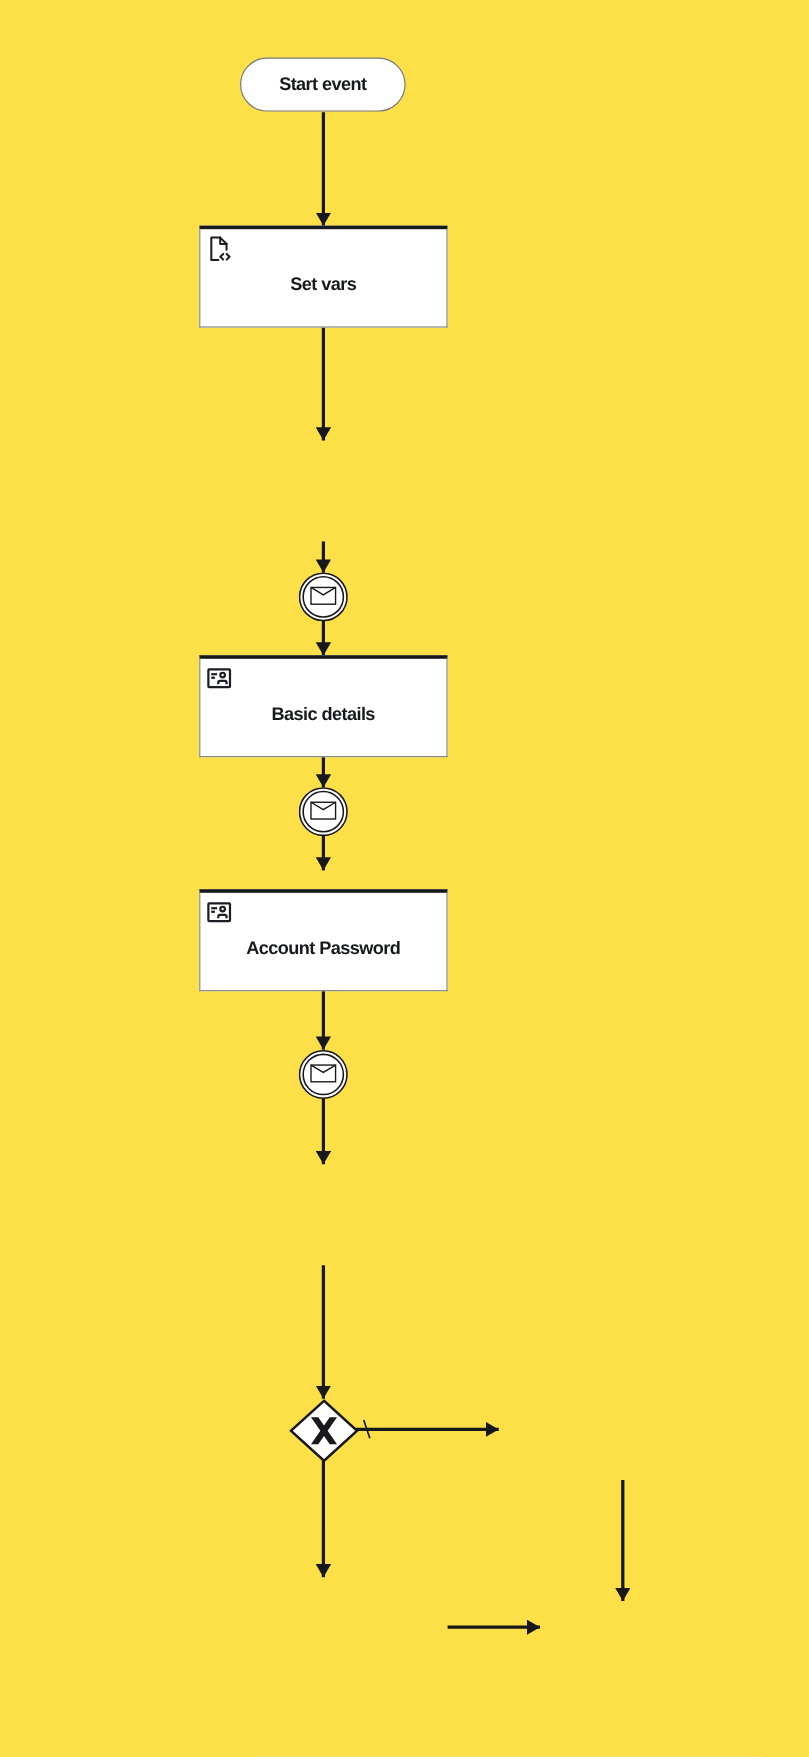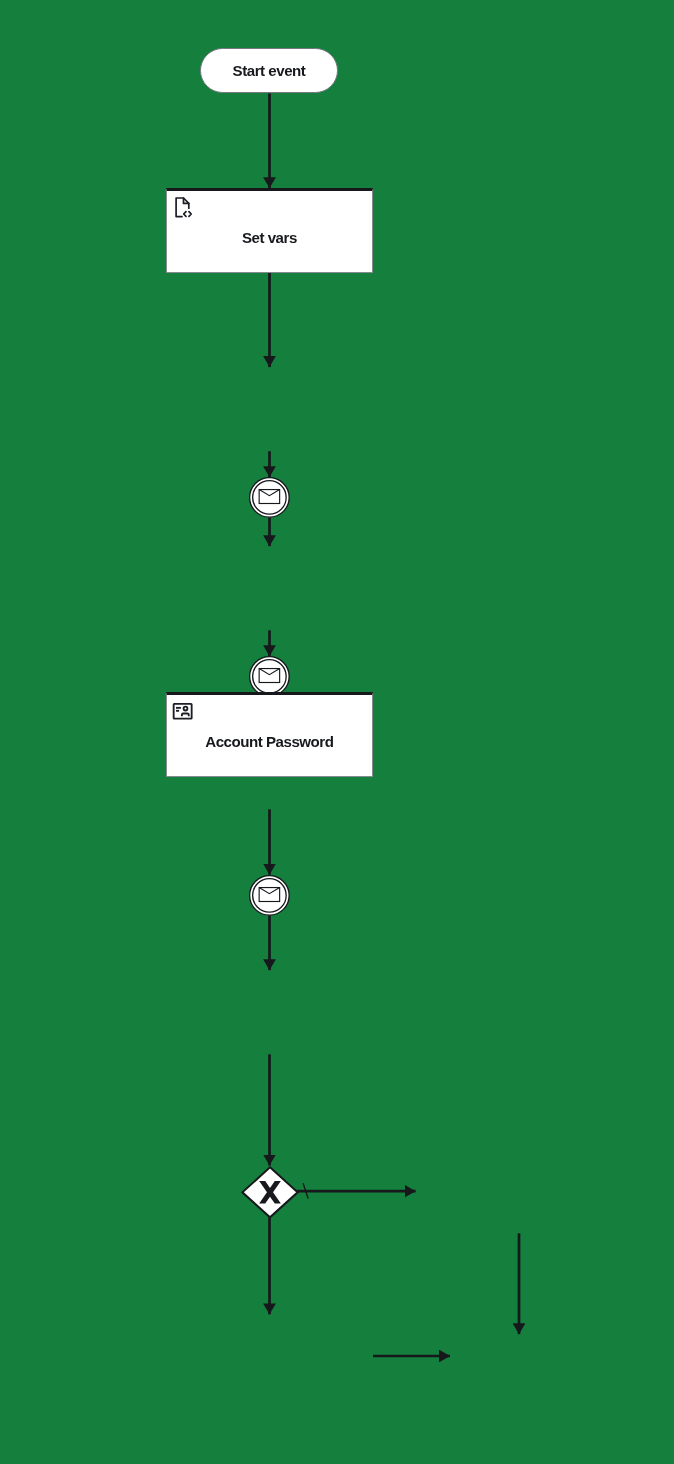--- a/index.html
+++ b/index.html
@@ -4,21 +4,21 @@
 <title>Process Flow Diagram</title>
 <style>
   html,body{margin:0;padding:0;}
   body{
     width:674px;height:1464px;
     background:#f1f2f6;
     font-family:"Liberation Sans",sans-serif;
     overflow:hidden;
     -webkit-font-smoothing:antialiased;
   }
-  #canvas{position:relative;width:674px;height:1464px;background:#15803d;}
+  #canvas{position:relative;width:674px;height:1464px;background:#fde047;}
   #edges{position:absolute;left:0;top:0;width:674px;height:1464px;}
 
   
   .task{
     position:absolute;
     box-sizing:border-box;
     background:#ffffff;
     border:1px solid #868a91;
     border-top:3px solid #16181c;
   }
@@ -104,31 +104,43 @@
 
   <svg class="msg-event" style="position:absolute;left:249.2px;top:477.1px;width:40.8px;height:40.8px" viewBox="0 0 40.8 40.8" xmlns="http://www.w3.org/2000/svg">
     <circle cx="20.4" cy="20.4" r="19.75" fill="#ffffff" stroke="#16181c" stroke-width="1.3"></circle>
     <circle cx="20.4" cy="20.4" r="16.75" fill="none" stroke="#16181c" stroke-width="1.3"></circle>
     <g>
       <rect x="10.15" y="12.55" width="20.5" height="13.95" fill="#ffffff" stroke="#16181c" stroke-width="1.15"></rect>
       <path d="M10.15,12.55 L20.4,18.7 L30.65,12.55" fill="none" stroke="#16181c" stroke-width="1.15"></path>
     </g>
   </svg>
 
+  <div class="task" style="left:165.8px;top:545.8px;width:207.1px;height:85.0px;">
+    <svg class="task-icon" style="left:6.2px;top:7.2px;width:21px;height:19px" viewBox="0 0 21 19" fill="none" xmlns="http://www.w3.org/2000/svg">
+      <g stroke="#1b1e24" fill="none" stroke-width="1.86">
+        <rect x="0.65" y="1.85" width="18.0" height="14.72" rx="0.6"></rect>
+        <path d="M3.0,5.85 H7.9"></path>
+        <path d="M3.0,8.8 H6.1"></path>
+        <circle cx="12.5" cy="6.55" r="1.92"></circle>
+        <path d="M8.91,14.28 V12.77 A1.3,1.3 0 0 1 10.21,11.47 H14.47 A1.3,1.3 0 0 1 15.77,12.77 V14.28" stroke-linecap="butt"></path>
+      </g>
+    </svg>
+    <div class="task-label">Basic details</div>
+  </div>
 
   <svg class="msg-event" style="position:absolute;left:249.2px;top:656.2px;width:40.8px;height:40.8px" viewBox="0 0 40.8 40.8" xmlns="http://www.w3.org/2000/svg">
     <circle cx="20.4" cy="20.4" r="19.75" fill="#ffffff" stroke="#16181c" stroke-width="1.3"></circle>
     <circle cx="20.4" cy="20.4" r="16.75" fill="none" stroke="#16181c" stroke-width="1.3"></circle>
     <g>
       <rect x="10.15" y="12.55" width="20.5" height="13.95" fill="#ffffff" stroke="#16181c" stroke-width="1.15"></rect>
       <path d="M10.15,12.55 L20.4,18.7 L30.65,12.55" fill="none" stroke="#16181c" stroke-width="1.15"></path>
     </g>
   </svg>
 
-  <div class="task" style="left:165.8px;top:692px;width:207.1px;height:84.9px;">
+  <div class="task" style="left:165.8px;top:741px;width:207.1px;height:84.9px;">
     <svg class="task-icon" style="left:6.2px;top:7.2px;width:21px;height:19px" viewBox="0 0 21 19" fill="none" xmlns="http://www.w3.org/2000/svg">
       <g stroke="#1b1e24" fill="none" stroke-width="1.86">
         <rect x="0.65" y="1.85" width="18.0" height="14.72" rx="0.6"></rect>
         <path d="M3.0,5.85 H7.9"></path>
         <path d="M3.0,8.8 H6.1"></path>
         <circle cx="12.5" cy="6.55" r="1.92"></circle>
         <path d="M8.91,14.28 V12.77 A1.3,1.3 0 0 1 10.21,11.47 H14.47 A1.3,1.3 0 0 1 15.77,12.77 V14.28" stroke-linecap="butt"></path>
       </g>
     </svg>
     <div class="task-label">Account Password</div>

